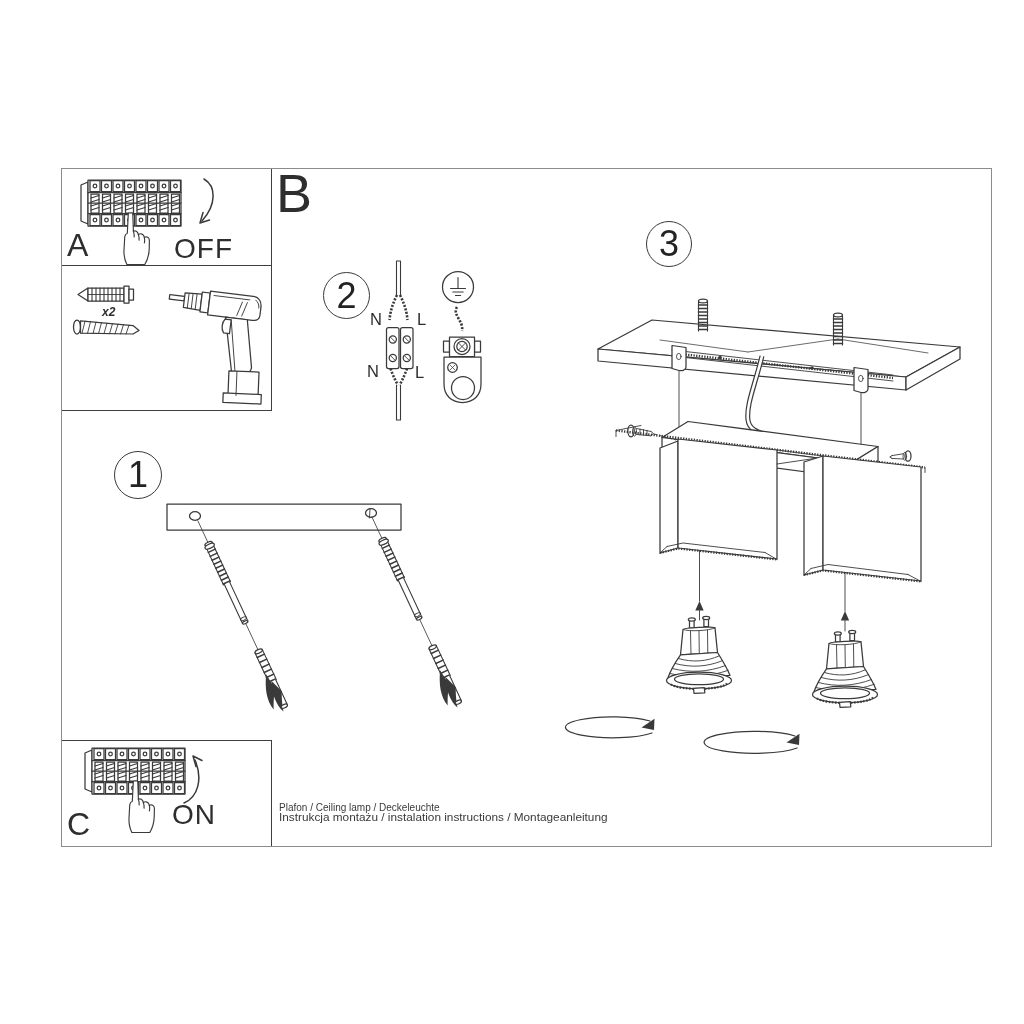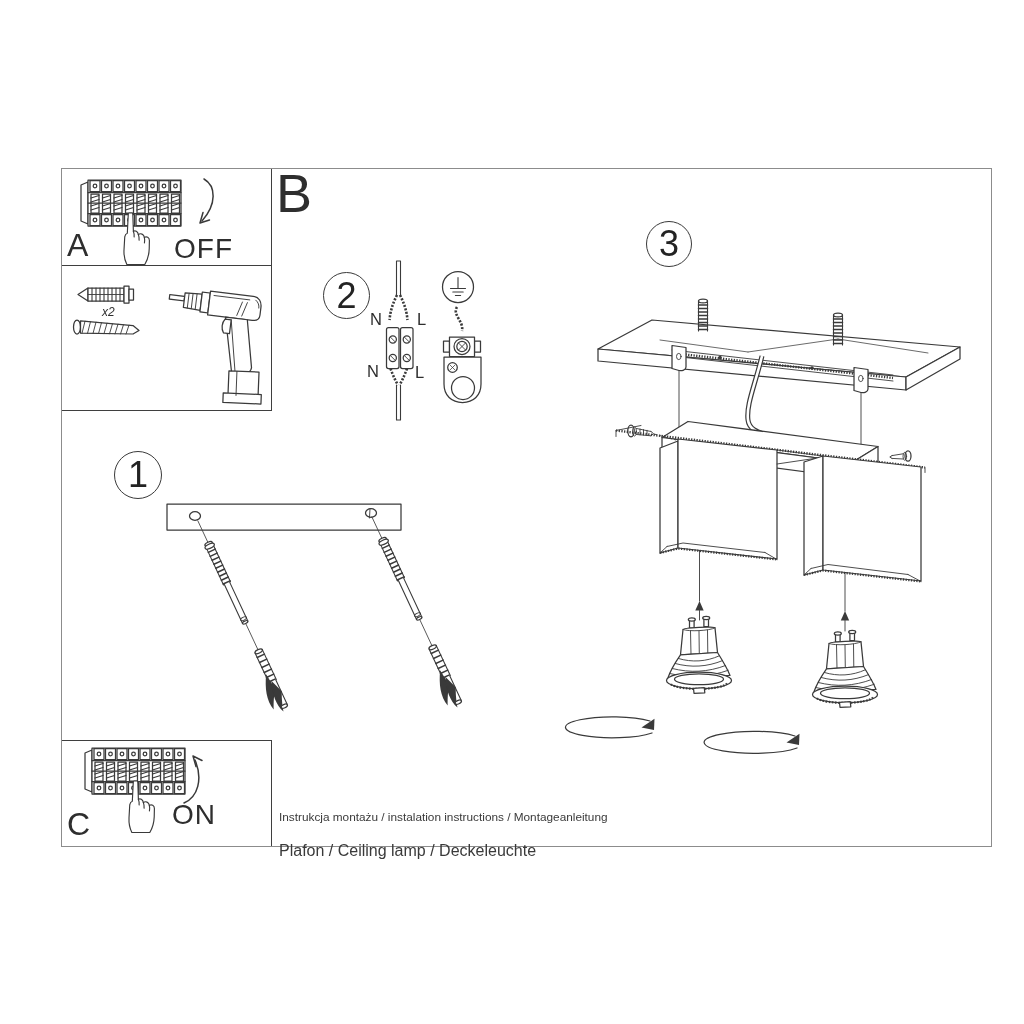--- a/index.html
+++ b/index.html
@@ -289,33 +289,33 @@
       <path d="M184,803 C198,797 203,779 195,760" class="s t15"></path>
       <path d="M193,756 L202,760.5 M193,756 L196,766.5" class="s t15"></path>
     </g>
   </svg>
 
   <div class="lbl" style="left:67px;top:229px;font-size:32px;">A</div>
   <div class="lbl" style="left:174px;top:235px;font-size:28px;letter-spacing:1px;">OFF</div>
   <div class="lbl" style="left:276px;top:166px;font-size:54px;">B</div>
   <div class="lbl" style="left:67px;top:808px;font-size:32px;">C</div>
   <div class="lbl" style="left:172px;top:801px;font-size:28px;letter-spacing:1px;">ON</div>
-  <div class="lbl" style="left:102px;top:306px;font-size:12px;font-style:italic;">x2</div>
+  <div class="lbl" style="left:102px;top:306px;font-size:12px;font-style:italic;font-weight:bold;">x2</div>
 
   <div class="circ" style="left:114px;top:451px;width:46px;height:46px;font-size:36px;">
     <span>1</span>
   </div>
   <div class="circ" style="left:323px;top:272px;width:45px;height:45px;font-size:36px;">
     <span>2</span>
   </div>
   <div class="circ" style="left:646px;top:221px;width:44px;height:44px;font-size:36px;">
     <span>3</span>
   </div>
 
   <div class="lbl" style="left:370px;top:311px;font-size:16.5px;">N</div>
   <div class="lbl" style="left:417px;top:311px;font-size:16.5px;">L</div>
   <div class="lbl" style="left:367px;top:363px;font-size:16.5px;">N</div>
   <div class="lbl" style="left:415px;top:364px;font-size:16.5px;">L</div>
 
   <div class="lbl" style="left:279px;top:812px;font-size:11.8px;color:#3a3a3a;">Instrukcja montażu / instalation instructions / Montageanleitung</div>
-  <div class="lbl" style="left:279px;top:803px;font-size:16px;color:#3a3a3a;margin-top:40px;">Plafon / Ceiling lamp / Deckeleuchte</div>
+  <div class="lbl" style="left:279px;top:803px;font-size:10px;color:#3a3a3a;">Plafon / Ceiling lamp / Deckeleuchte</div>
 
 </div>
 
 </body></html>

